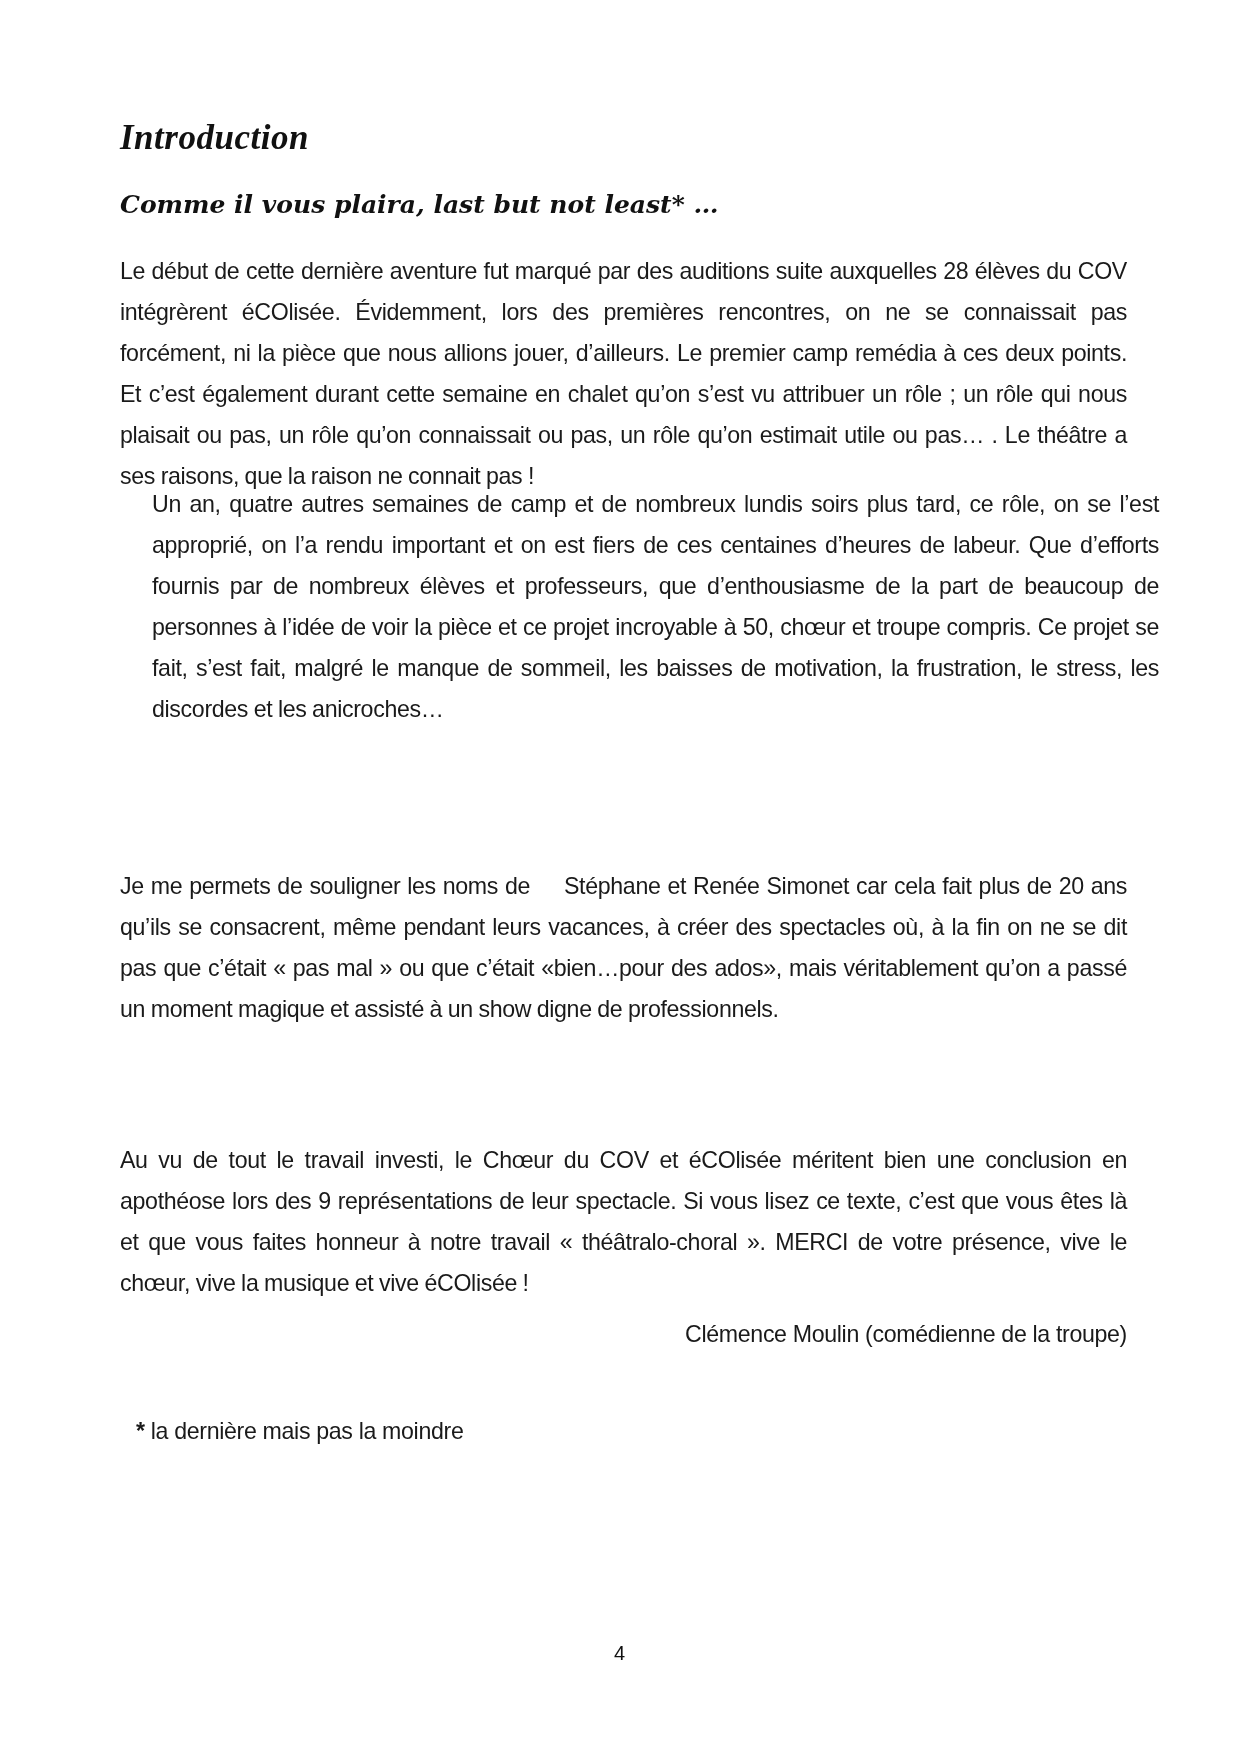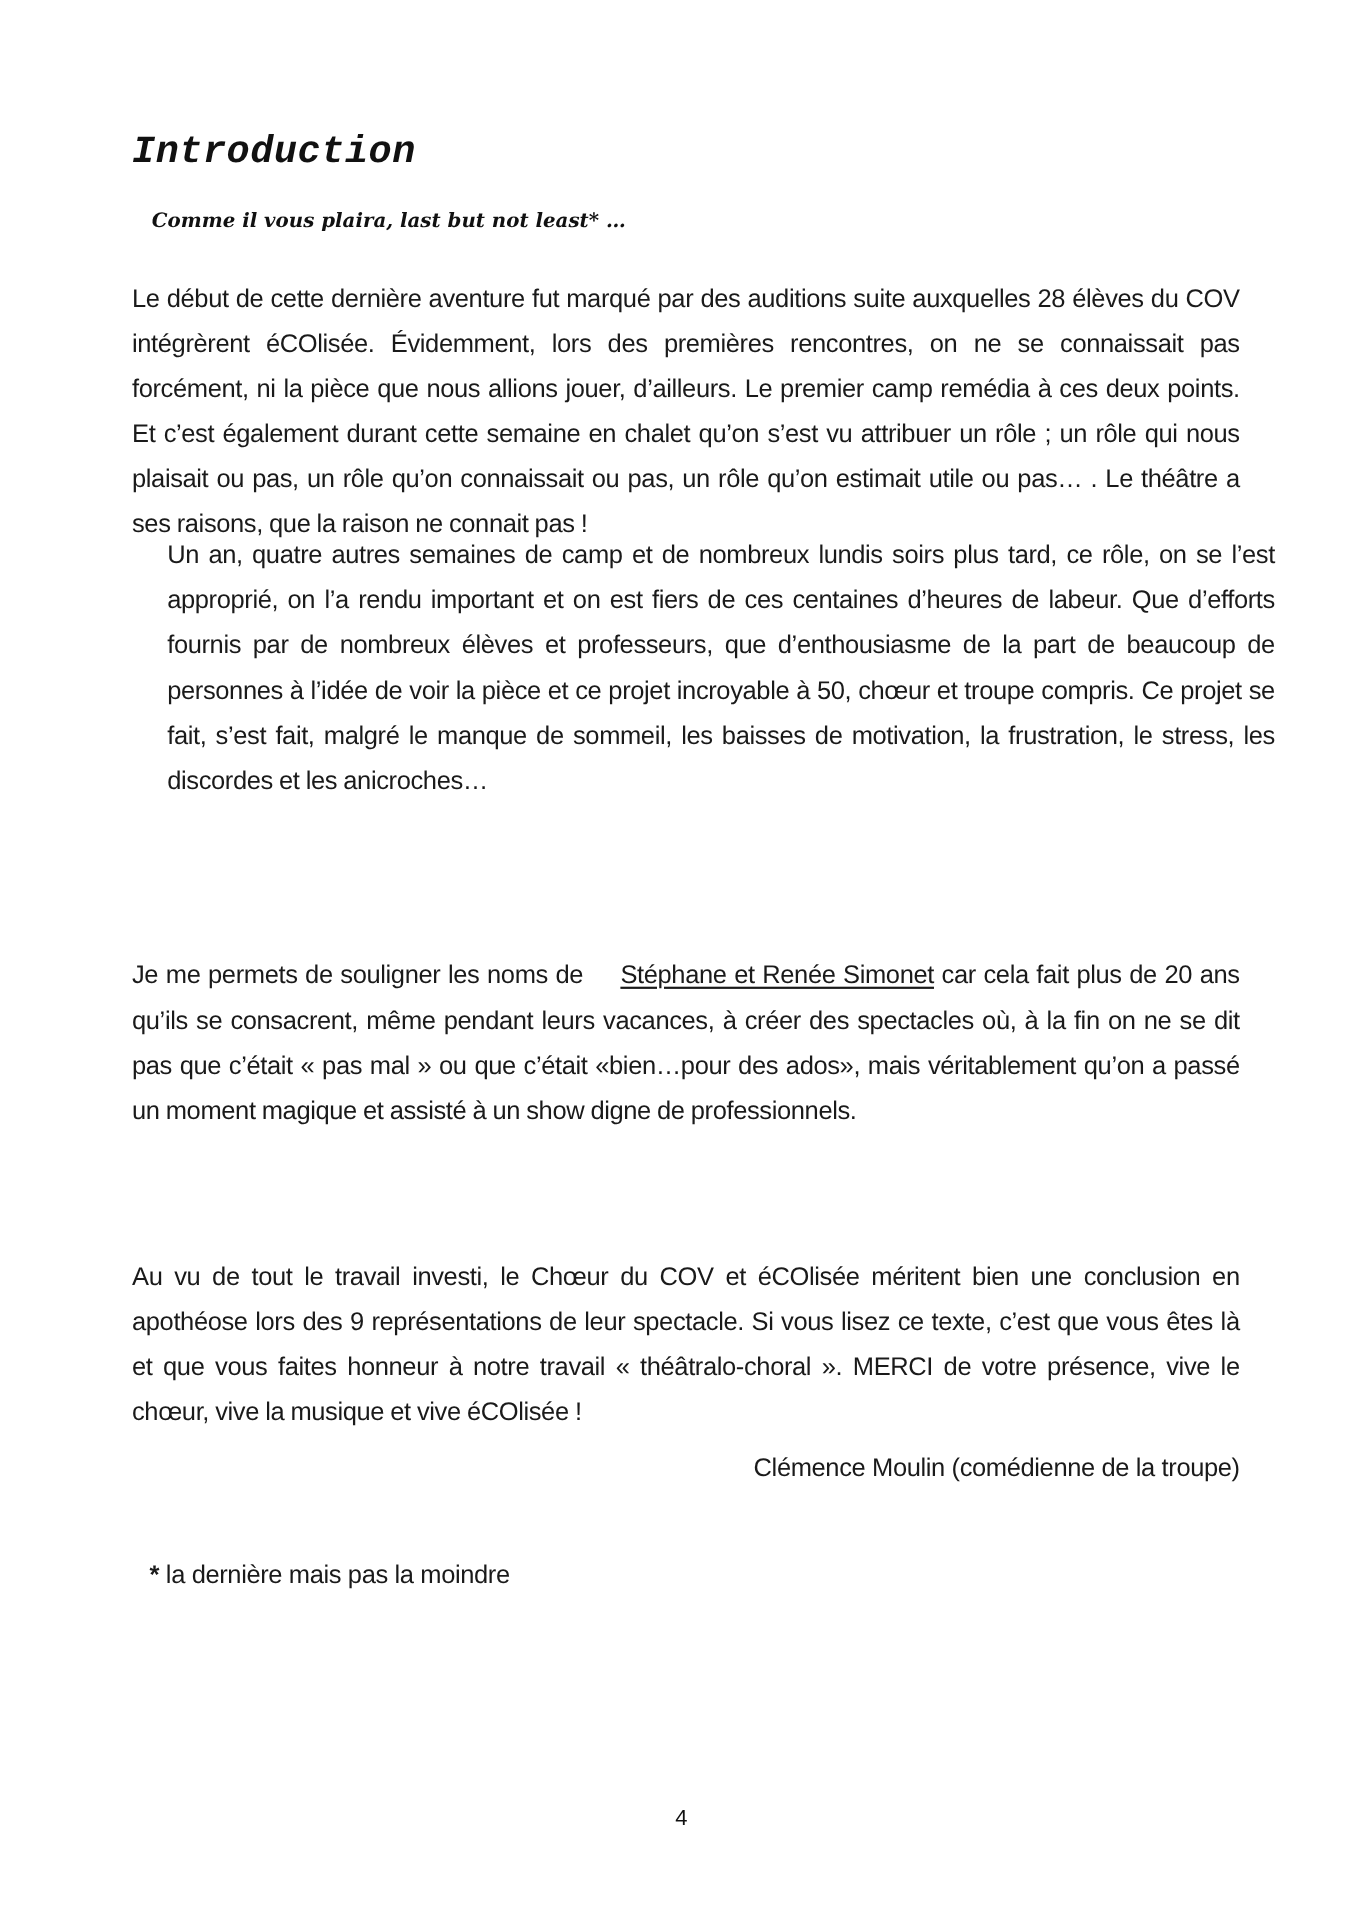--- a/index.html
+++ b/index.html
@@ -18,37 +18,37 @@
     .page {
       position: absolute;
       left: 120px;
       top: 0;
       width: 1007px;
     }
     .title {
       position: absolute;
       left: 0;
       top: 118px;
-      font-family: Liberation Mono, monospace;
+      font-family: Liberation Serif, serif;
       font-style: italic;
       font-weight: bold;
       font-size: 35px;
       letter-spacing: 0.5px;
       color: #111;
       margin: 0;
       white-space: nowrap;
     }
     .subtitle {
       position: absolute;
-      left: 18px;
+      left: 0;
       top: 190px;
       font-family: "DejaVu Serif", serif;
       font-style: italic;
       font-weight: bold;
-      font-size: 18px;
+      font-size: 25px;
       color: #111;
       margin: 0;
       white-space: nowrap;
     }
     .body-text {
       position: absolute;
       left: 0;
       width: 1007px;
       font-family: "Liberation Sans", sans-serif;
       font-size: 23.2px;
@@ -57,21 +57,20 @@
       color: #1a1a1a;
       margin: 0;
       letter-spacing: -0.35px;
       word-spacing: -0.5px;
     }
     .p1 { top: 251px; }
     .p2 { top: 484px; margin-left: 32px; }
     .p3 { top: 866px; }
     .p4 { top: 1108px; margin-top: 32px; }
     .underlined {
-      text-decoration: underline;
       text-underline-offset: 3px;
       margin-left: 27px;
     }
     .signature {
       position: absolute;
       right: 0;
       top: 1314px;
       font-size: 23.2px;
       line-height: 41px;
       letter-spacing: -0.35px;

